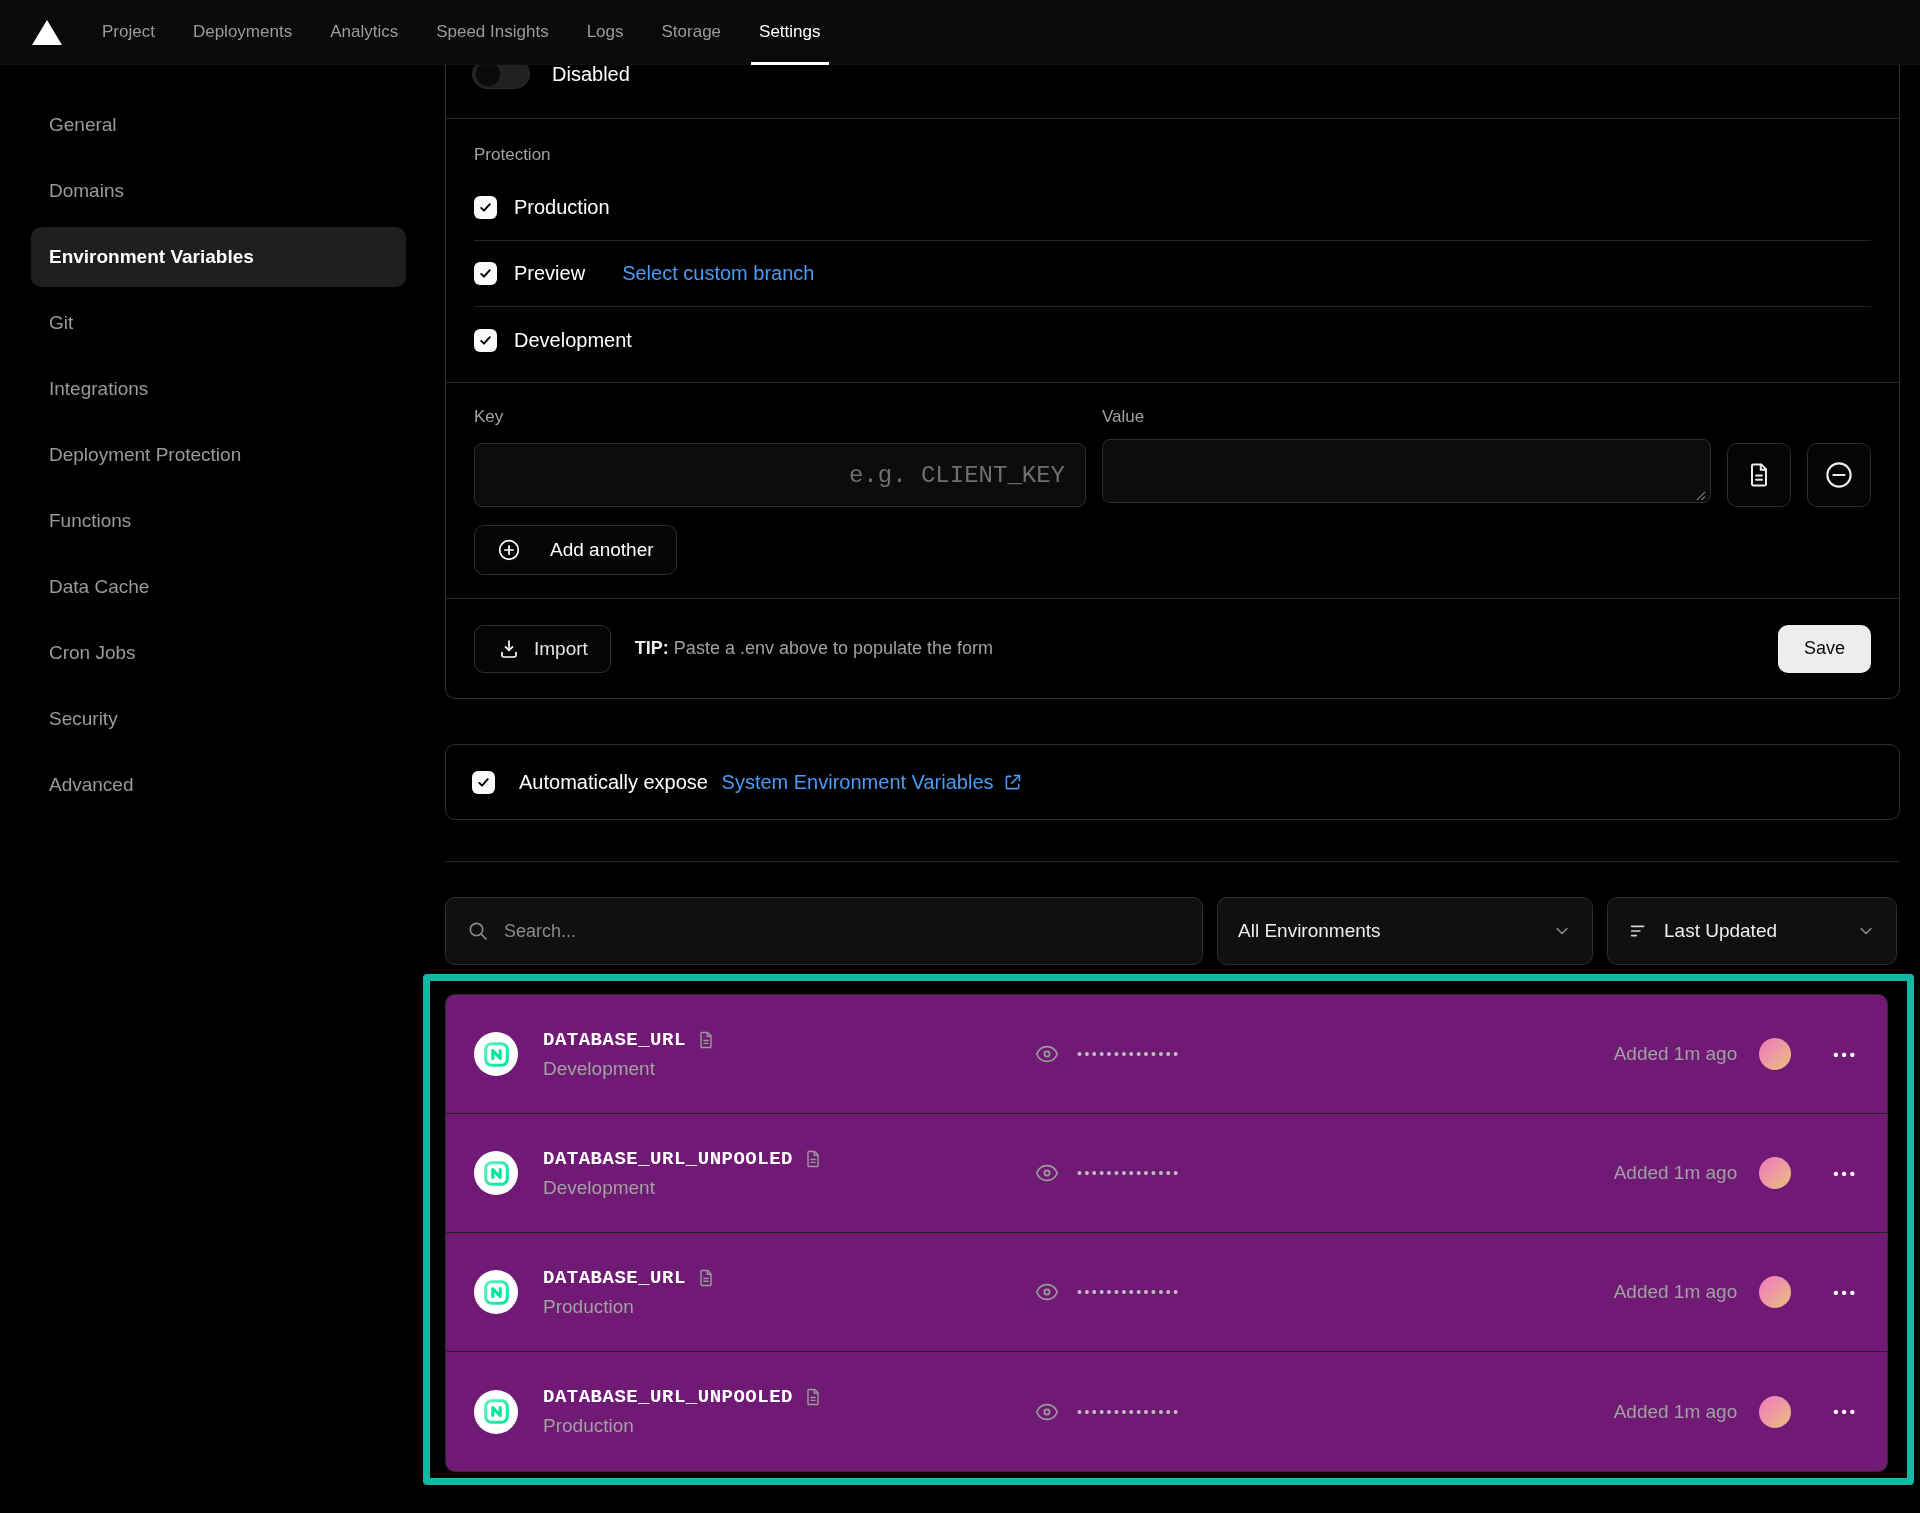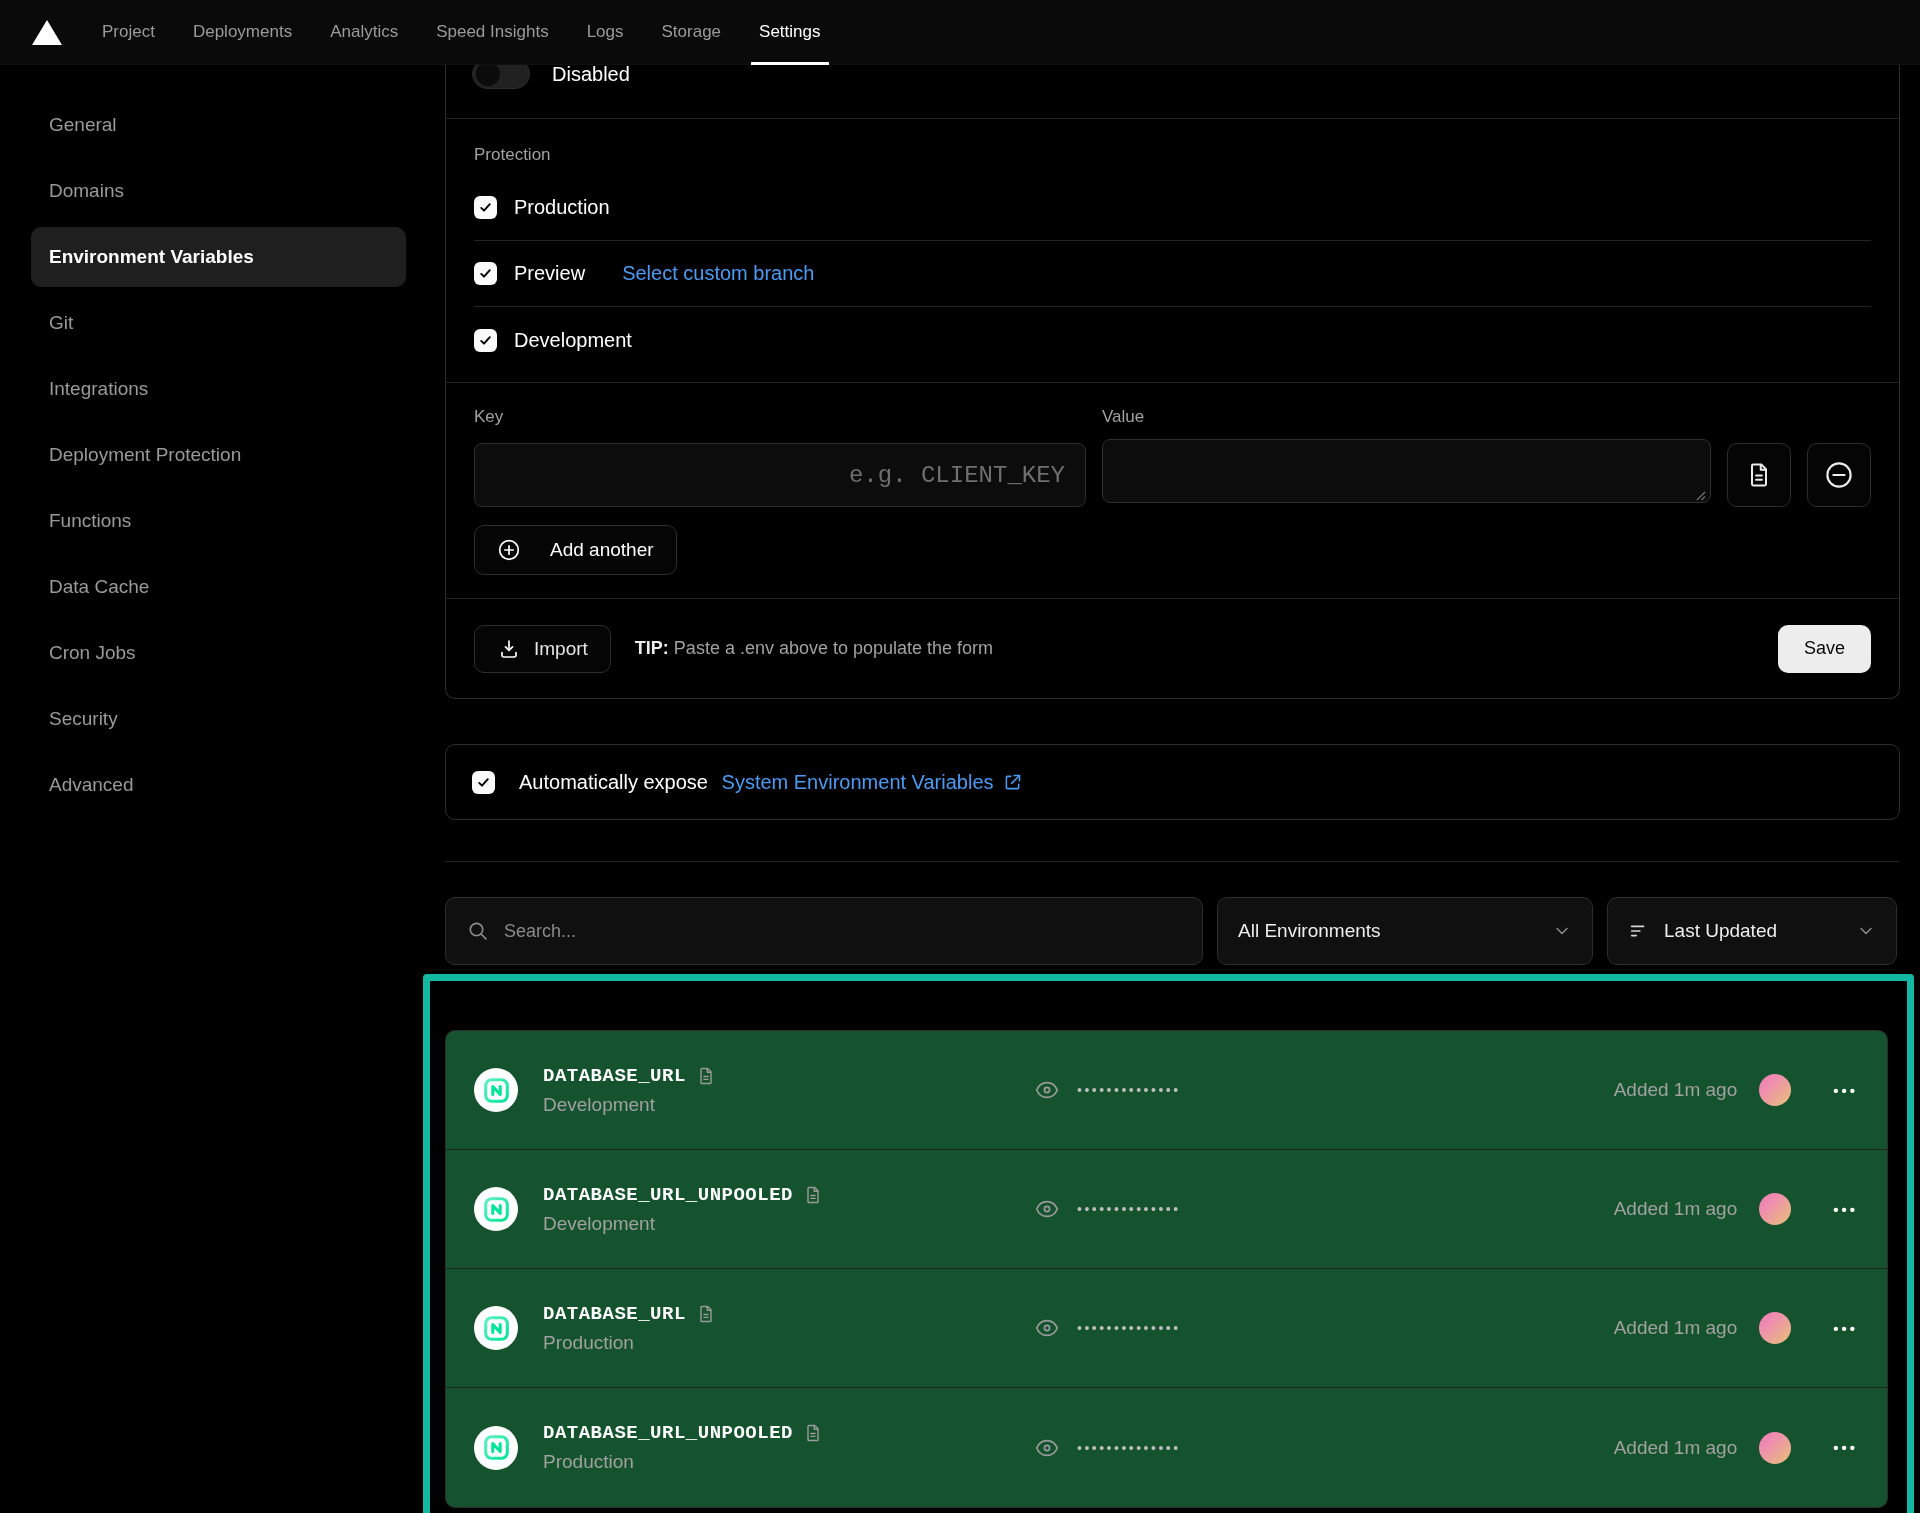--- a/index.html
+++ b/index.html
@@ -94,21 +94,21 @@
   .search-box input::placeholder { color:#8a8a8a; }
   .dropdown { display:flex; align-items:center; background:#101010; border:1px solid #2e2e2e;
               border-radius:10px; padding:0 20px; gap:14px; cursor:pointer; }
   .dd-env { width:376px; }
   .dd-sort { width:290px; }
   .dd-label { font-size:19px; color:#ededed; flex:1; }
 
   
   .annotation-box { margin-top:9px; margin-left:-22px; margin-right:-14px;
                     border:7px solid #12b8a2; border-radius:4px; padding:13px 19px 6px 15px; }
-  .list-card { background:#14532d;margin-top:36px; }
+  .list-card { background:#701a75; }
   .var-row { height:119px; display:flex; align-items:center; padding:0 29px 0 28px;
              border-bottom:1px solid #232323; }
   .var-row:last-child { border-bottom:none; }
   .var-left { display:flex; align-items:center; gap:25px; flex:0 0 532px; }
   .neon-avatar { width:44px; height:44px; border-radius:50%; background:#fff; display:flex;
                  align-items:center; justify-content:center; flex:0 0 44px; }
   .var-key { display:flex; align-items:center; gap:10px;
              font-family:"Liberation Mono","DejaVu Sans Mono",monospace;
              font-size:19px; font-weight:700; color:#fff; letter-spacing:0.5px; }
   .var-env { font-size:19px; color:#a1a1a1; margin-top:7px; }

